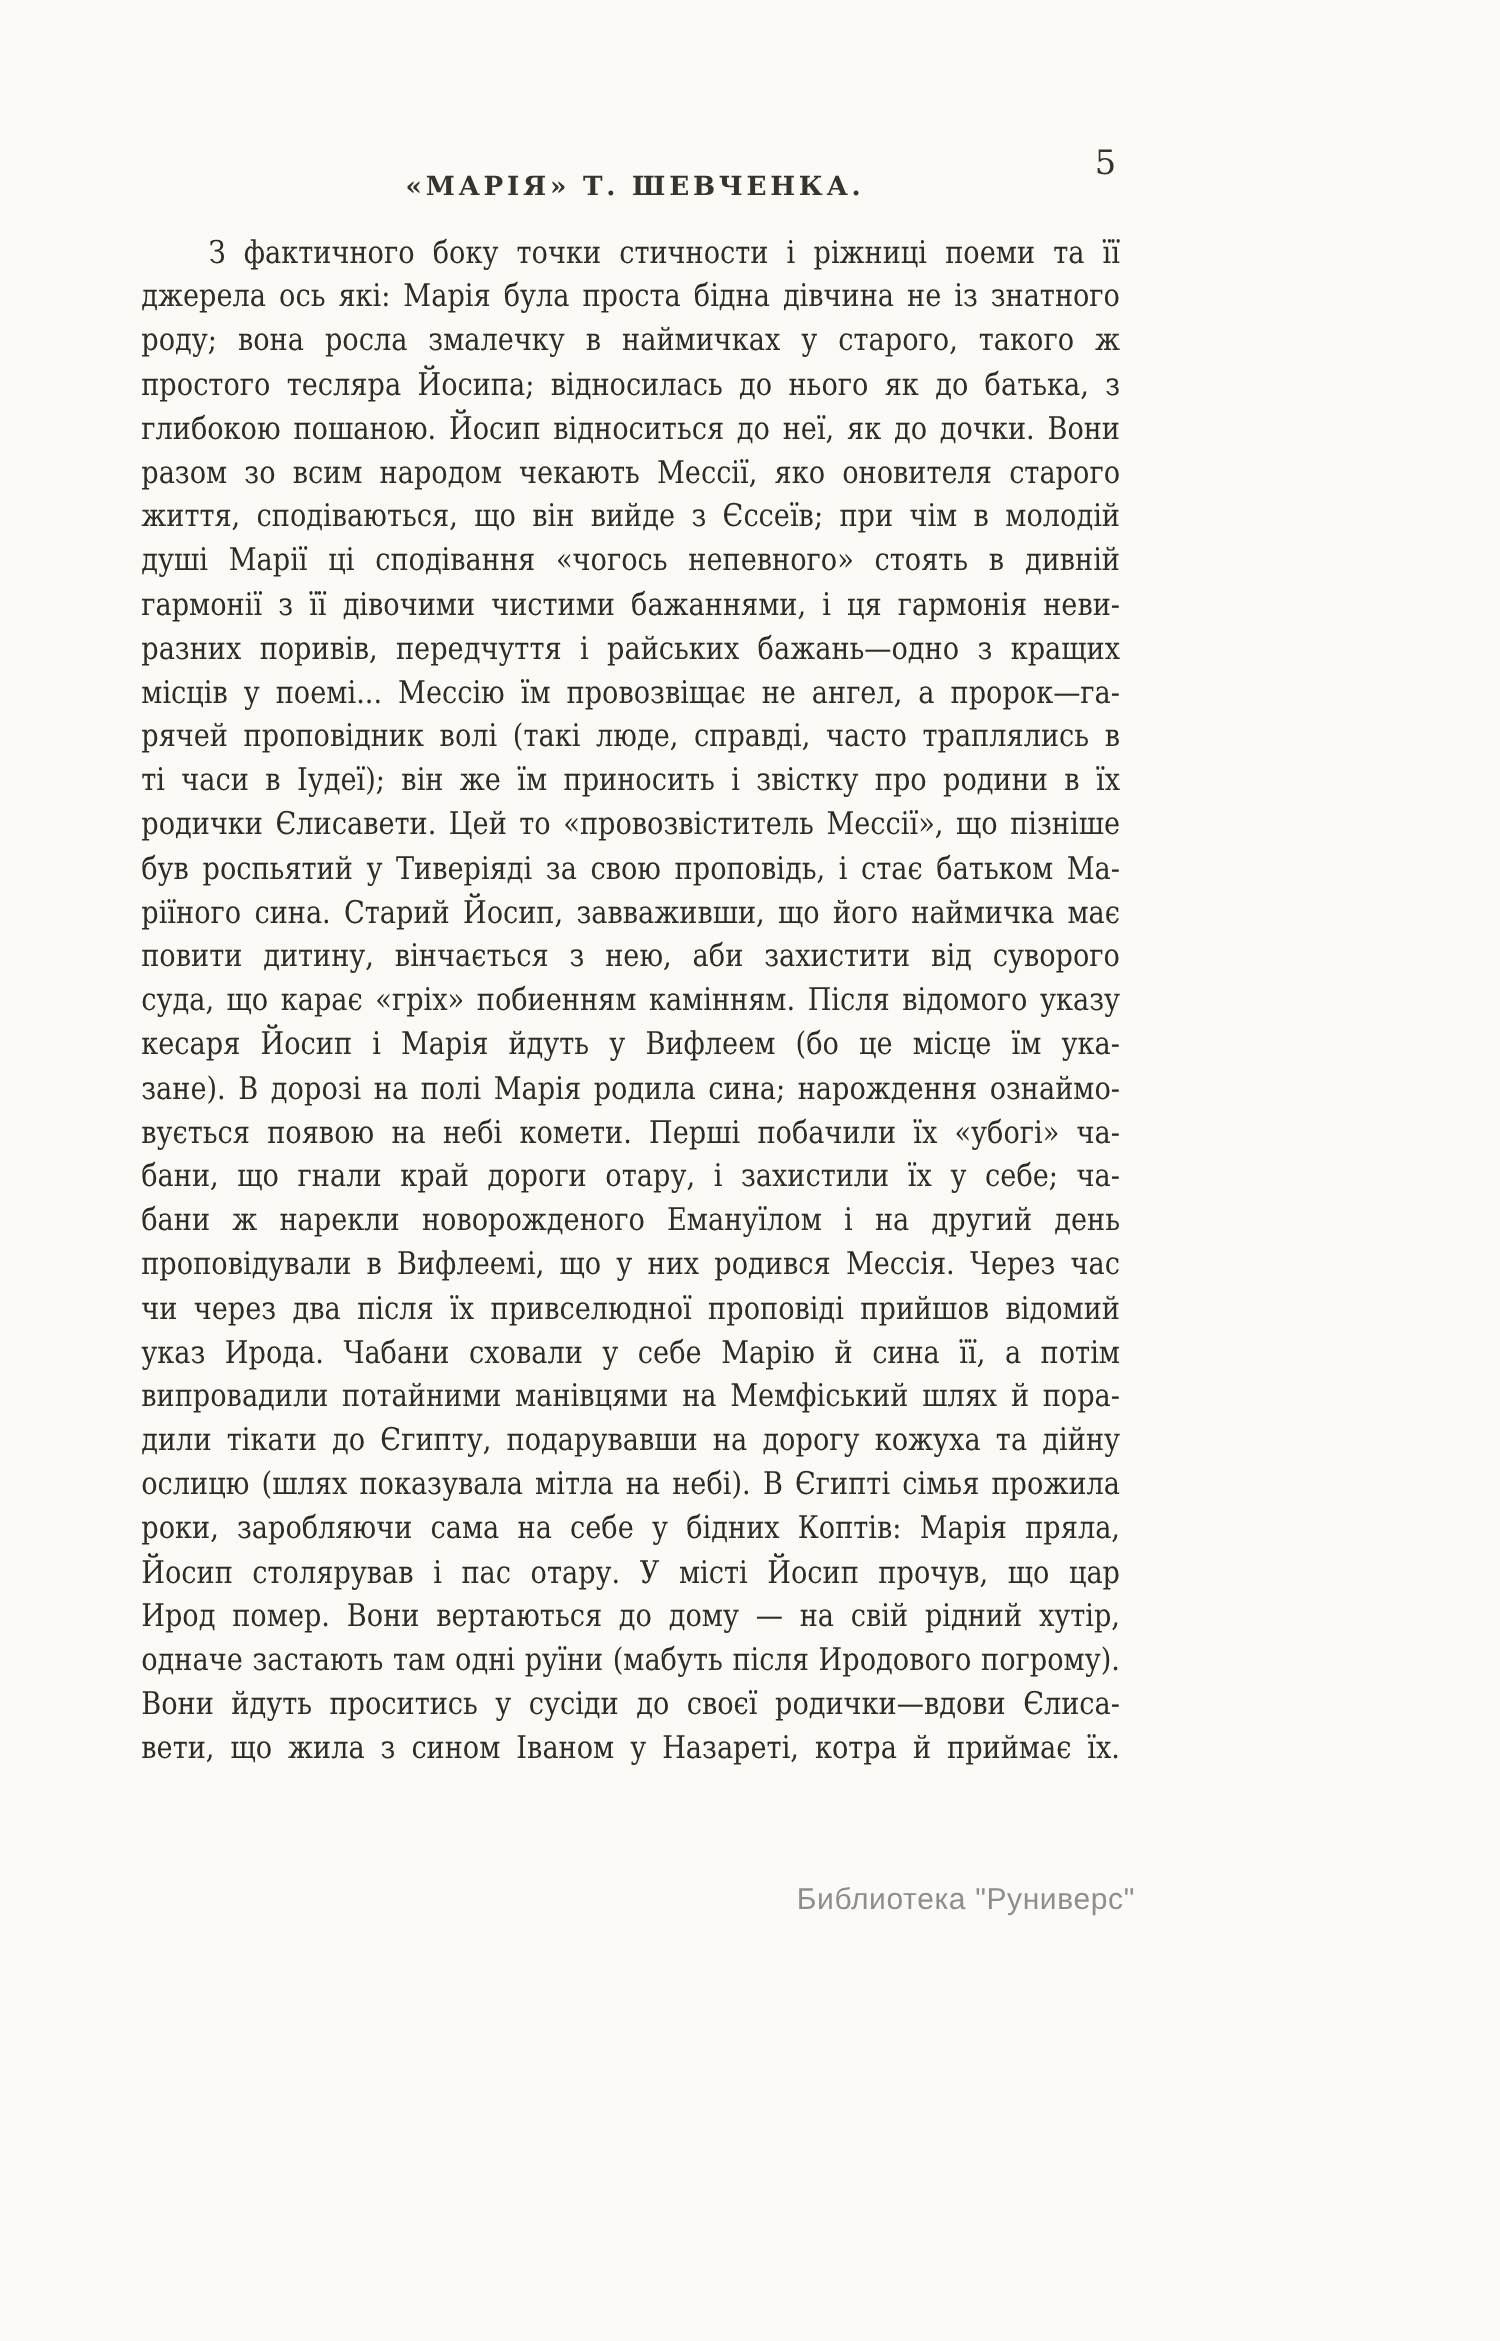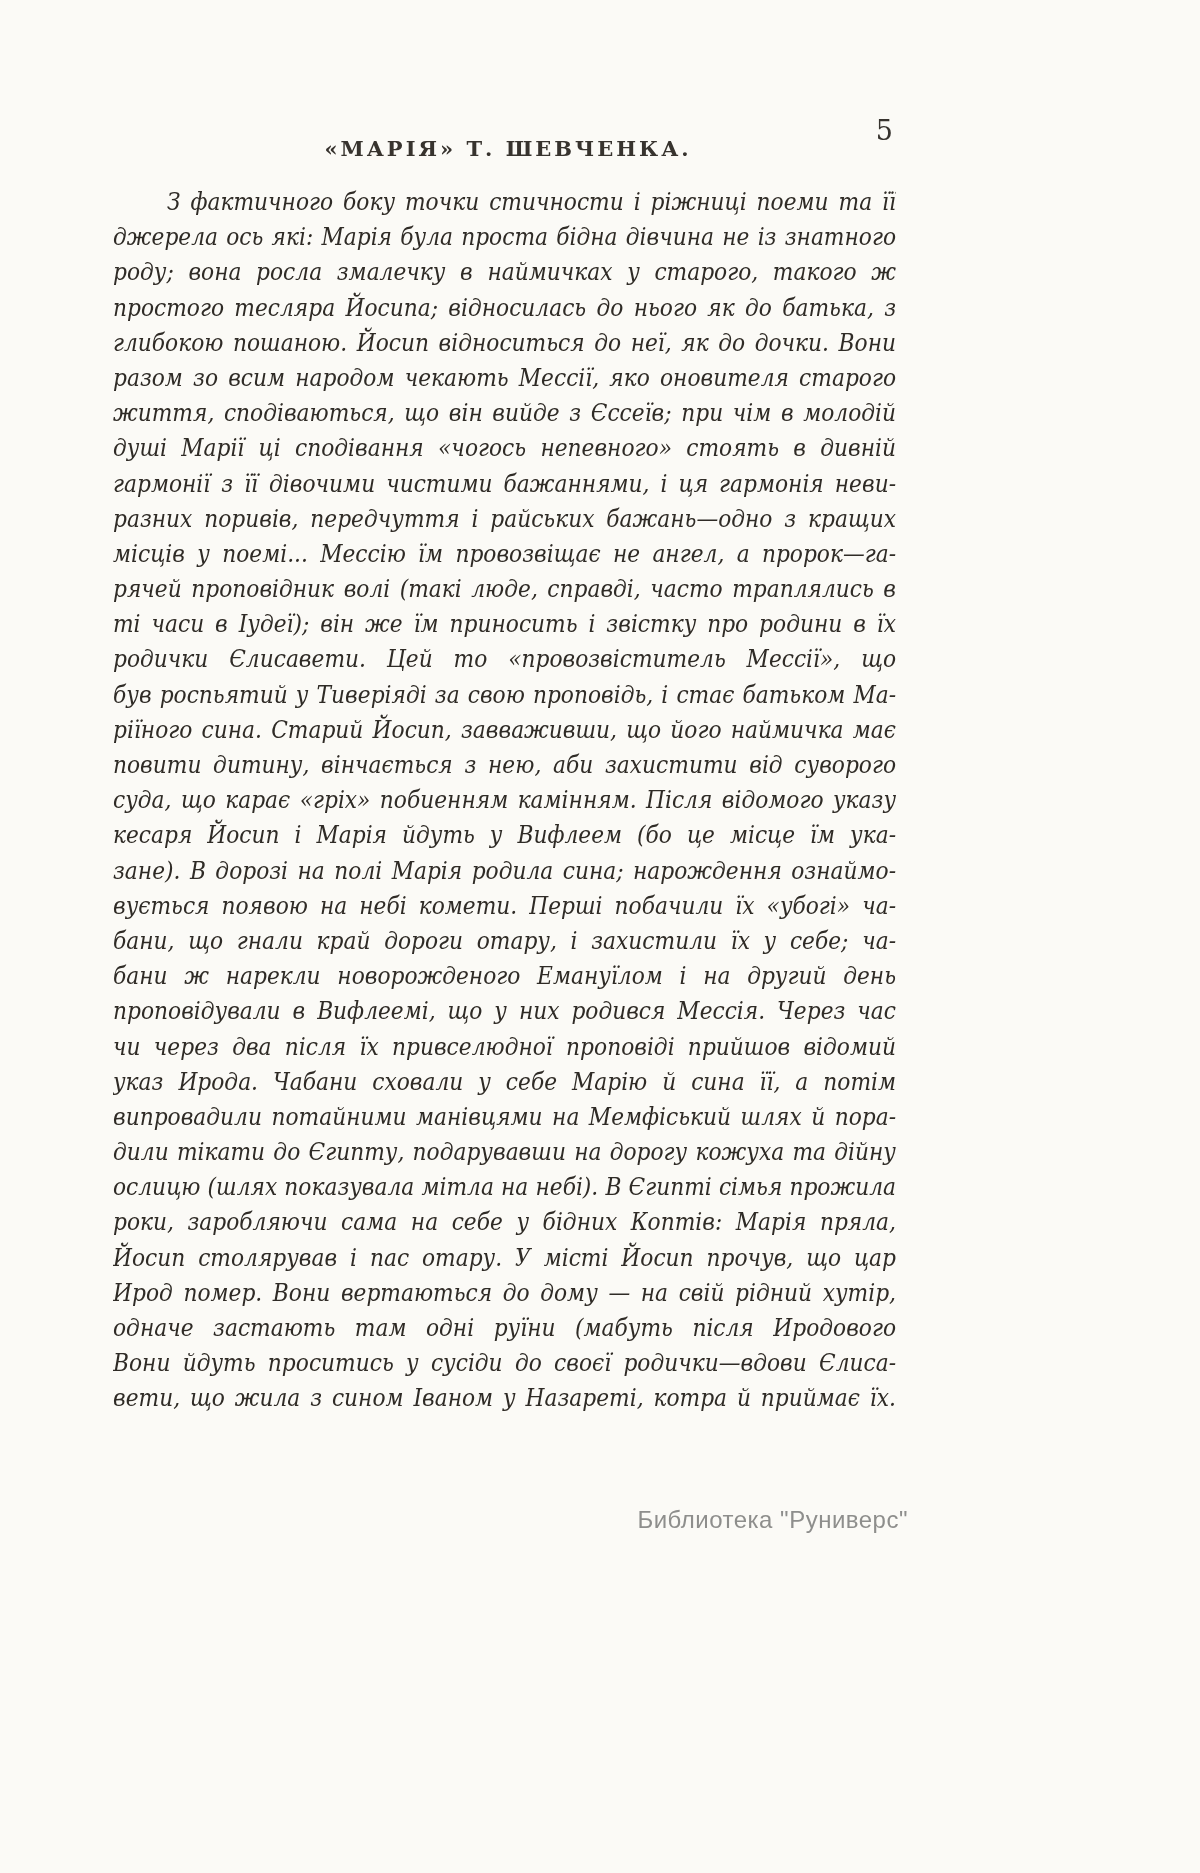--- a/index.html
+++ b/index.html
@@ -43,21 +43,20 @@
     top: -3px;
     font-size: 27px;
     color: #37332e;
   }
   
   .body-text {
     position: absolute;
     top: 184px;
     left: 113px;
     width: 900px;               
-    font-style: italic;
   }
   .body-text .line {
     font-size: 25px;
     line-height: 35.2px;
     height: 35.2px;
     overflow: hidden;
     text-align: justify;
     text-align-last: justify;
     transform: scaleX(0.87);
     transform-origin: 0 0;

